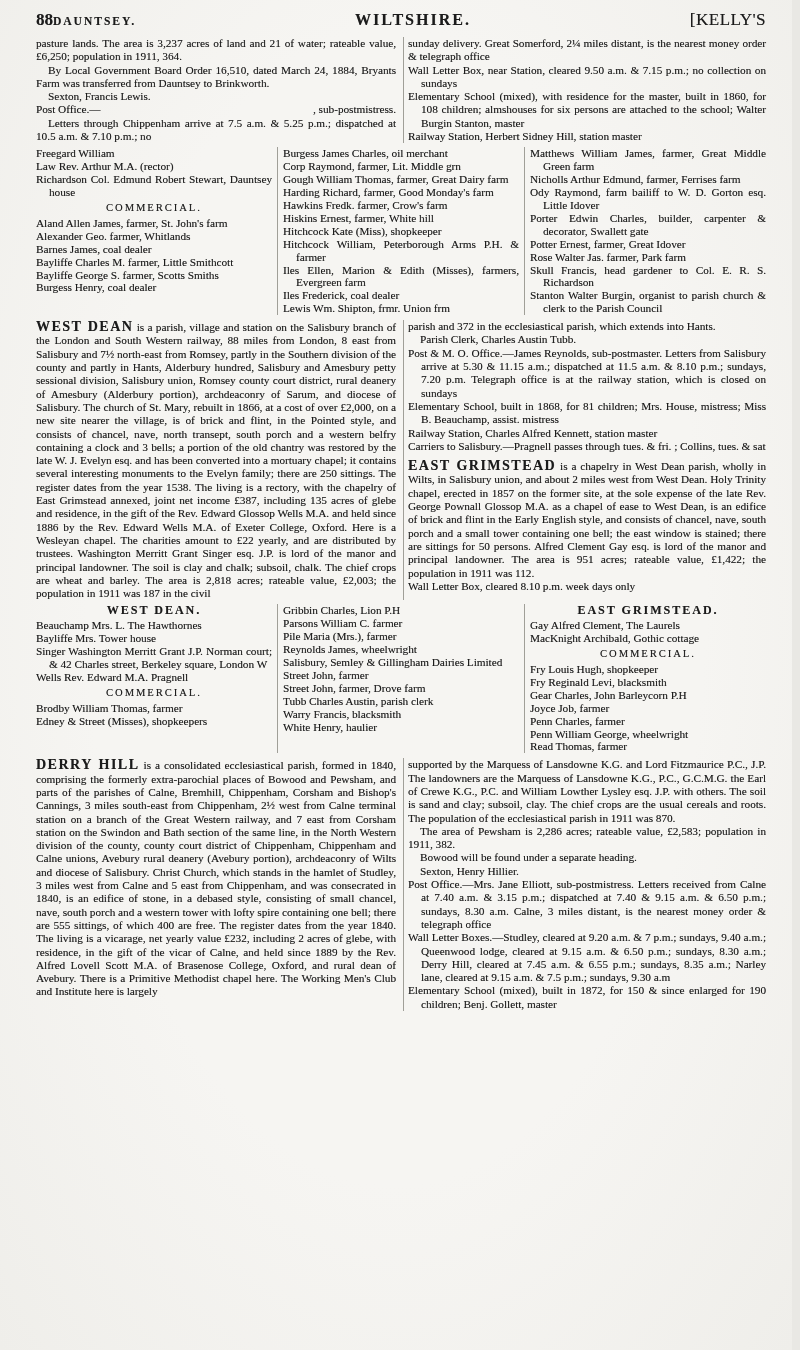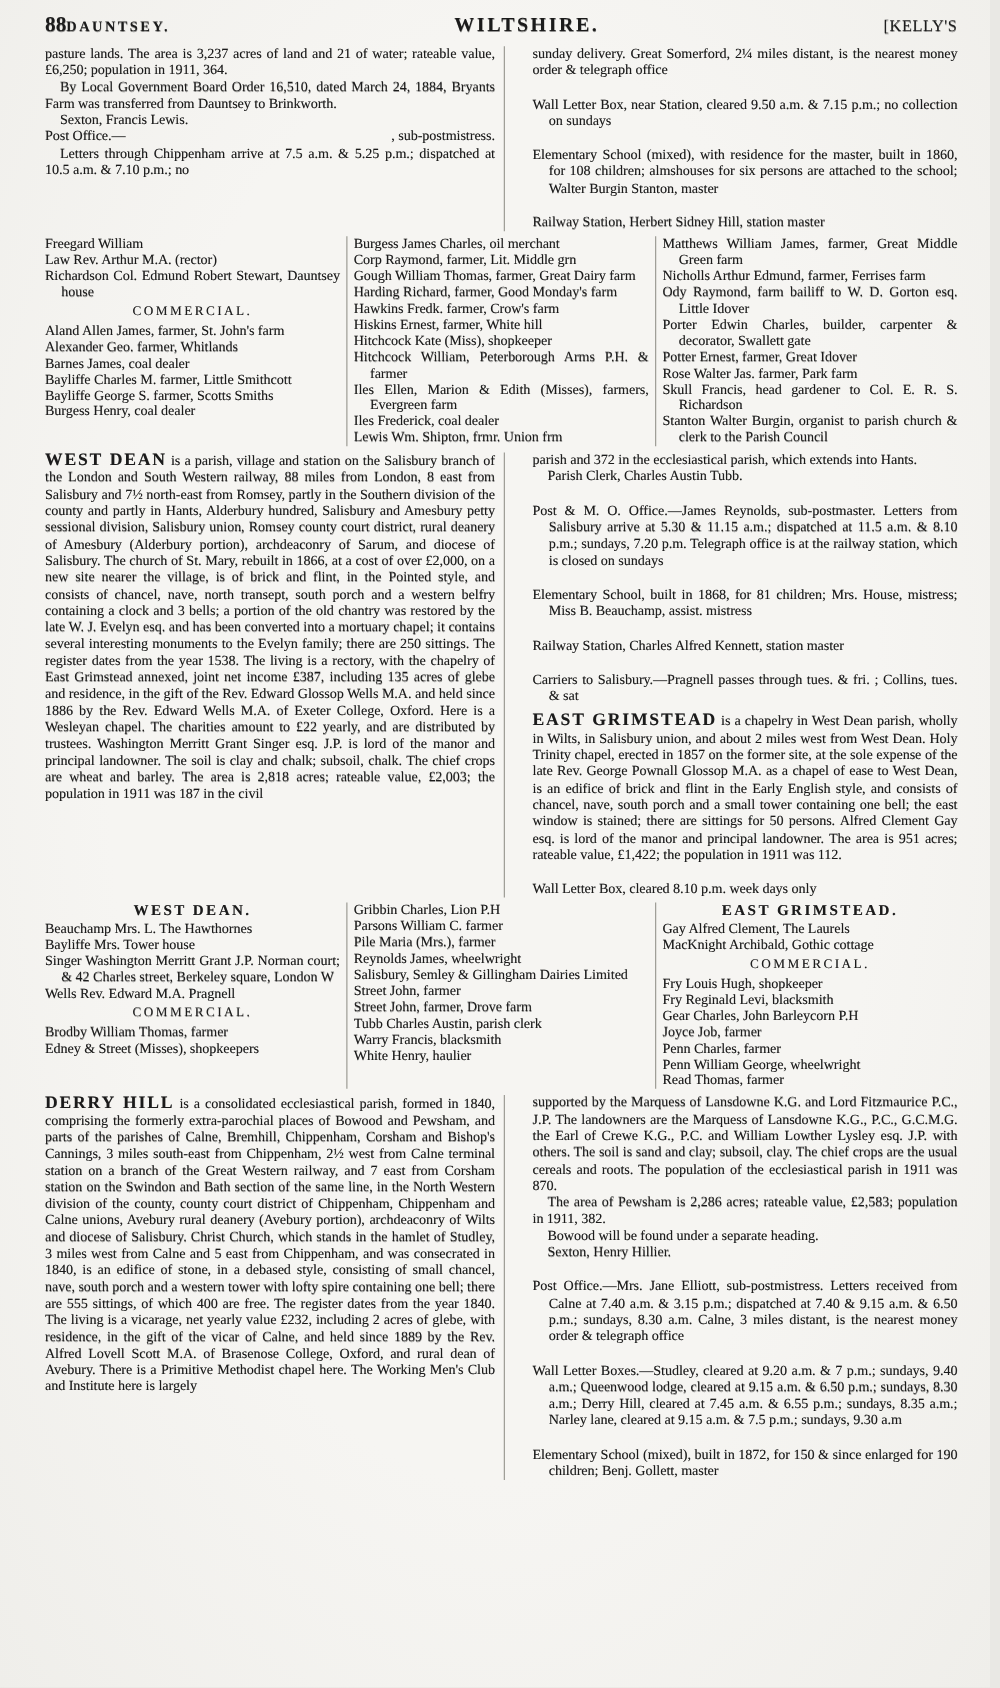--- a/index.html
+++ b/index.html
@@ -8,31 +8,31 @@
     background:radial-gradient(ellipse at 50% 45%, #f6f5f2 55%, #efeeea 100%);
     font-family:"Liberation Serif","DejaVu Serif",serif;
     color:#1b1b1b;
     padding:10px 26px 0 36px;
     text-shadow:0.2px 0.2px 0.35px rgba(25,25,25,0.45);
   }
   .page-header{display:flex;align-items:baseline;margin-bottom:7px;}
   .pagenum{font-weight:bold;font-size:17px;}
   .runtitle{font-size:11.5px;letter-spacing:2px;font-weight:bold;}
   .centertitle{flex:1;text-align:center;font-size:16px;letter-spacing:2px;font-weight:bold;}
-  .righttitle{font-size:13px;letter-spacing:0.5px;}
+  .righttitle{font-size:17px;letter-spacing:0.5px;}
   .body-text{font-size:11.2px;line-height:13.3px;}
   .twocol{display:flex;align-items:stretch;}
   .col-l{width:360px;flex:0 0 360px;}
-  .col-r{flex:1;border-left:1px solid #a09f98;padding-left:22px;margin-left:7px;}
+  .col-r{flex:1;border-left:1px solid #a09f98;padding-left:4px;margin-left:7px;}
   p{margin:0;text-align:justify;}
   .para{text-indent:12px;text-align:justify;margin:0;}
   .noindent{text-indent:0;}
   .po-line{display:flex;justify-content:space-between;}
   .entry{padding-left:13px;text-indent:-13px;text-align:justify;margin:0;}
-  .gap{margin-top:14px;}
+  .gap{margin-top:0;}
   .gap2{margin-top:6px;}
   .lead{font-weight:bold;font-size:14px;letter-spacing:1.5px;}
   .threecol{display:flex;margin-top:4px;margin-bottom:2px;}
   .ncol{flex:1;padding:0 5px;font-size:11.2px;line-height:12.9px;}
   .ncol:first-child{padding-left:0;}
   .ncol:last-child{padding-right:0;}
   .ncol + .ncol{border-left:1px solid #a09f98;}
   .commercial-heading{text-align:center;font-size:10.5px;letter-spacing:2px;margin:3px 0 2px;font-weight:normal;text-indent:0;}
   .names-heading{text-align:center;font-size:12px;letter-spacing:2px;font-weight:bold;margin:0 0 2px;text-indent:0;}
   .section{margin-top:5px;}

